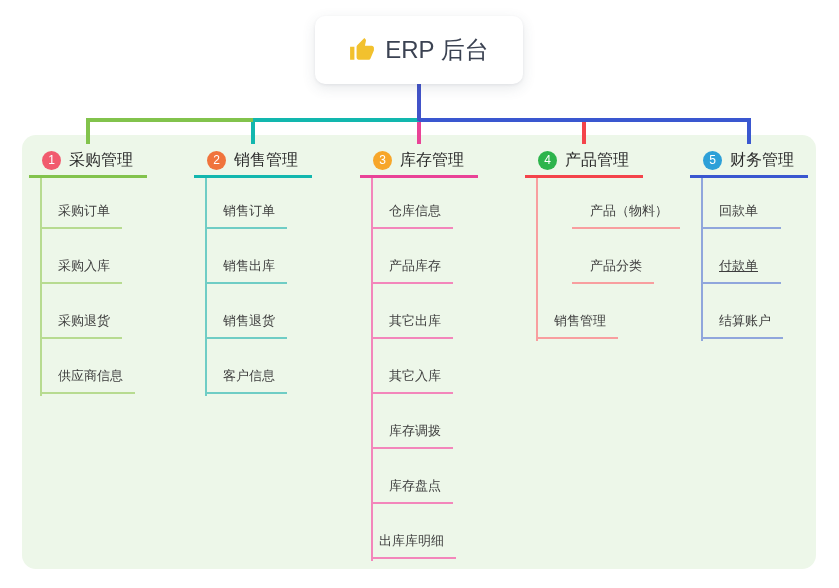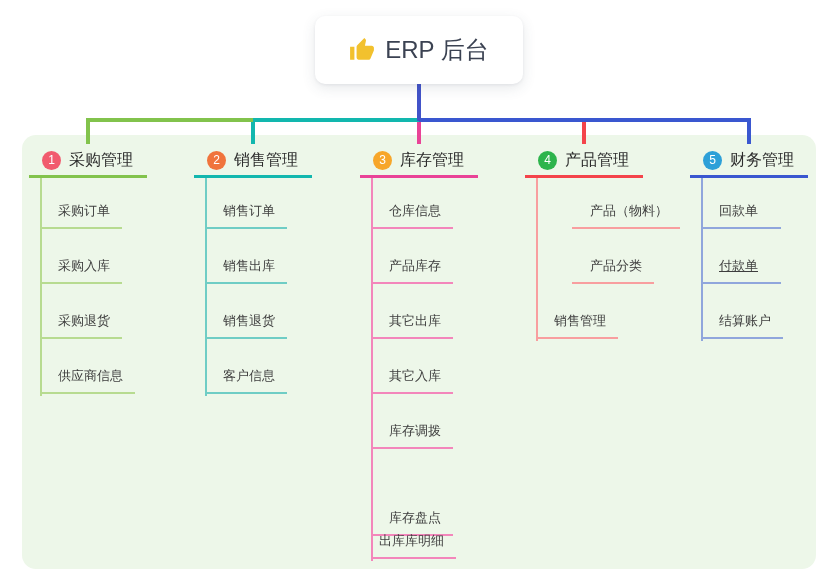--- a/index.html
+++ b/index.html
@@ -118,21 +118,21 @@
       </div>
       <div class="child-row" style="left: 371px; top: 305px; border-bottom-color: rgb(243, 134, 187);">
         <span>其它出库</span>
       </div>
       <div class="child-row" style="left: 371px; top: 360px; border-bottom-color: rgb(243, 134, 187);">
         <span>其它入库</span>
       </div>
       <div class="child-row" style="left: 371px; top: 415px; border-bottom-color: rgb(243, 134, 187);">
         <span>库存调拨</span>
       </div>
-      <div class="child-row" style="left: 371px; top: 470px; border-bottom-color: rgb(243, 134, 187); margin-top: 32px;">
+      <div class="child-row" style="left: 371px; top: 470px; border-bottom-color: rgb(243, 134, 187);">
         <span>库存盘点</span>
       </div>
       <div class="child-row" style="left: 371px; top: 525px; border-bottom-color: rgb(243, 134, 187); padding-left: 8px;">
         <span>出库库明细</span>
       </div>
       <div class="branch-header" style="left: 525px;">
         <div class="badge" style="background: rgb(45, 180, 76);">4</div>
         <span>产品管理</span>
       </div>
       <div class="underline" style="left: 525px; background: rgb(244, 68, 75);"></div>

